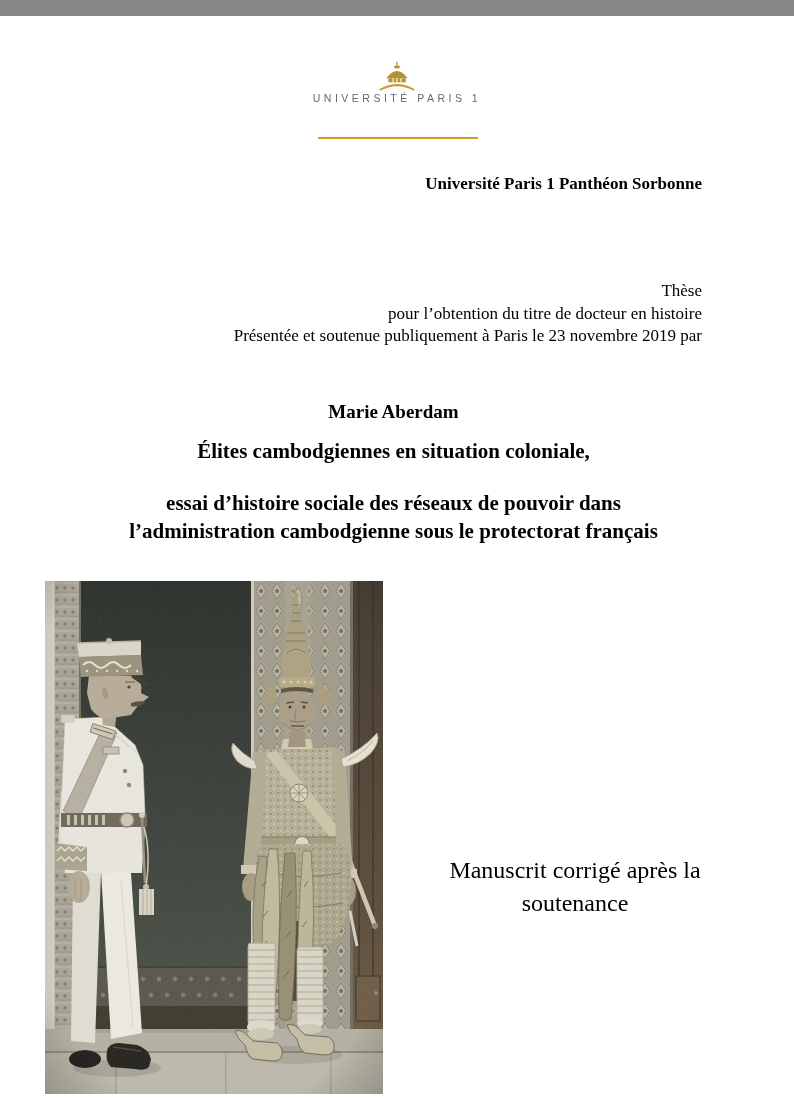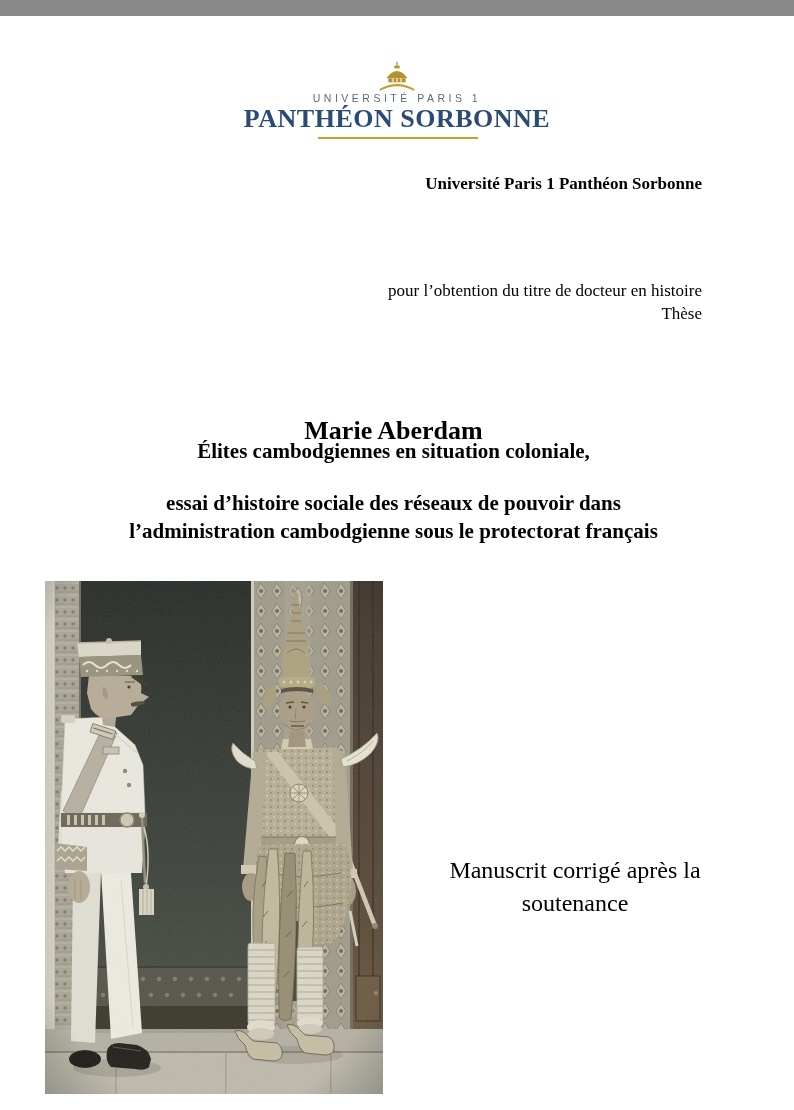--- a/index.html
+++ b/index.html
@@ -18,21 +18,21 @@
   .logo-name{
     left:0;width:794px;top:88px;text-align:center;
     font-size:26px;font-weight:600;color:#2b4a74;letter-spacing:.5px;
   }
   .logo-underline{left:318px;top:121px;width:160px;height:2px;background:#c8a028;}
   
   .col{left:85px;width:617px;}
   .inst{top:156px;font-size:17px;line-height:23px;font-weight:bold;text-align:right;}
   .umr{top:202px;font-size:17px;line-height:23.5px;text-align:center;}
   .thesis{top:264px;font-size:17px;line-height:22.5px;text-align:right;}
-  .author{top:400px;font-size:26px;font-weight:bold;text-align:center;}
+  .author{top:385px;font-size:19px;font-weight:bold;text-align:center;}
   .title1{top:423px;font-size:21px;font-weight:bold;text-align:center;}
   .title2{top:474px;font-size:21px;font-weight:bold;text-align:center;line-height:27.5px;}
   .years{top:536px;font-size:21px;font-weight:bold;text-align:right;}
   .note{
     left:420px;top:838px;width:310px;text-align:center;
     font-size:24px;line-height:33px;
   }
   .caption{
     left:396px;top:964px;width:381px;
     font-size:13.6px;line-height:22px;text-align:justify;
@@ -52,30 +52,30 @@
       <rect x="26" y="7" width="8" height="4" fill="#b5912f"></rect>
       <path d="M14,26 Q30,4 46,26 Z" fill="#b5912f"></path>
       <rect x="17" y="26" width="26" height="6" fill="#b5912f"></rect>
       <line x1="24" y1="26" x2="24" y2="32" stroke="#ffffff" stroke-width="1.6"></line>
       <line x1="30" y1="26" x2="30" y2="32" stroke="#ffffff" stroke-width="1.6"></line>
       <line x1="36" y1="26" x2="36" y2="32" stroke="#ffffff" stroke-width="1.6"></line>
       <path d="M4,42 Q30,27 56,42 L56,45 Q30,31 4,45 Z" fill="#c49c3a"></path>
     </svg>
   </div>
   <div class="abs logo-univ">UNIVERSITÉ PARIS 1</div>
-  <div class="abs logo-name">PANTHÉON SORBONNE</div>
   <div class="abs logo-underline"></div>
 
   <div class="abs col inst">
     <div>Université Paris 1 Panthéon Sorbonne</div>
   </div>
 
   <div class="abs col thesis">
+    <div>Thèse</div>
     <div>pour l’obtention du titre de docteur en histoire</div>
-    <div>Thèse</div>
+    <div>Présentée et soutenue publiquement à Paris le 23 novembre 2019 par</div>
   </div>
 
   <div class="abs col author">Marie Aberdam</div>
   <div class="abs col title2">
     <div>essai d’histoire sociale des réseaux de pouvoir dans</div>
     <div>l’administration cambodgienne sous le protectorat français</div>
   </div>
   <div class="abs col title1">Élites cambodgiennes en situation coloniale,</div>
 
   <div class="abs photo">

